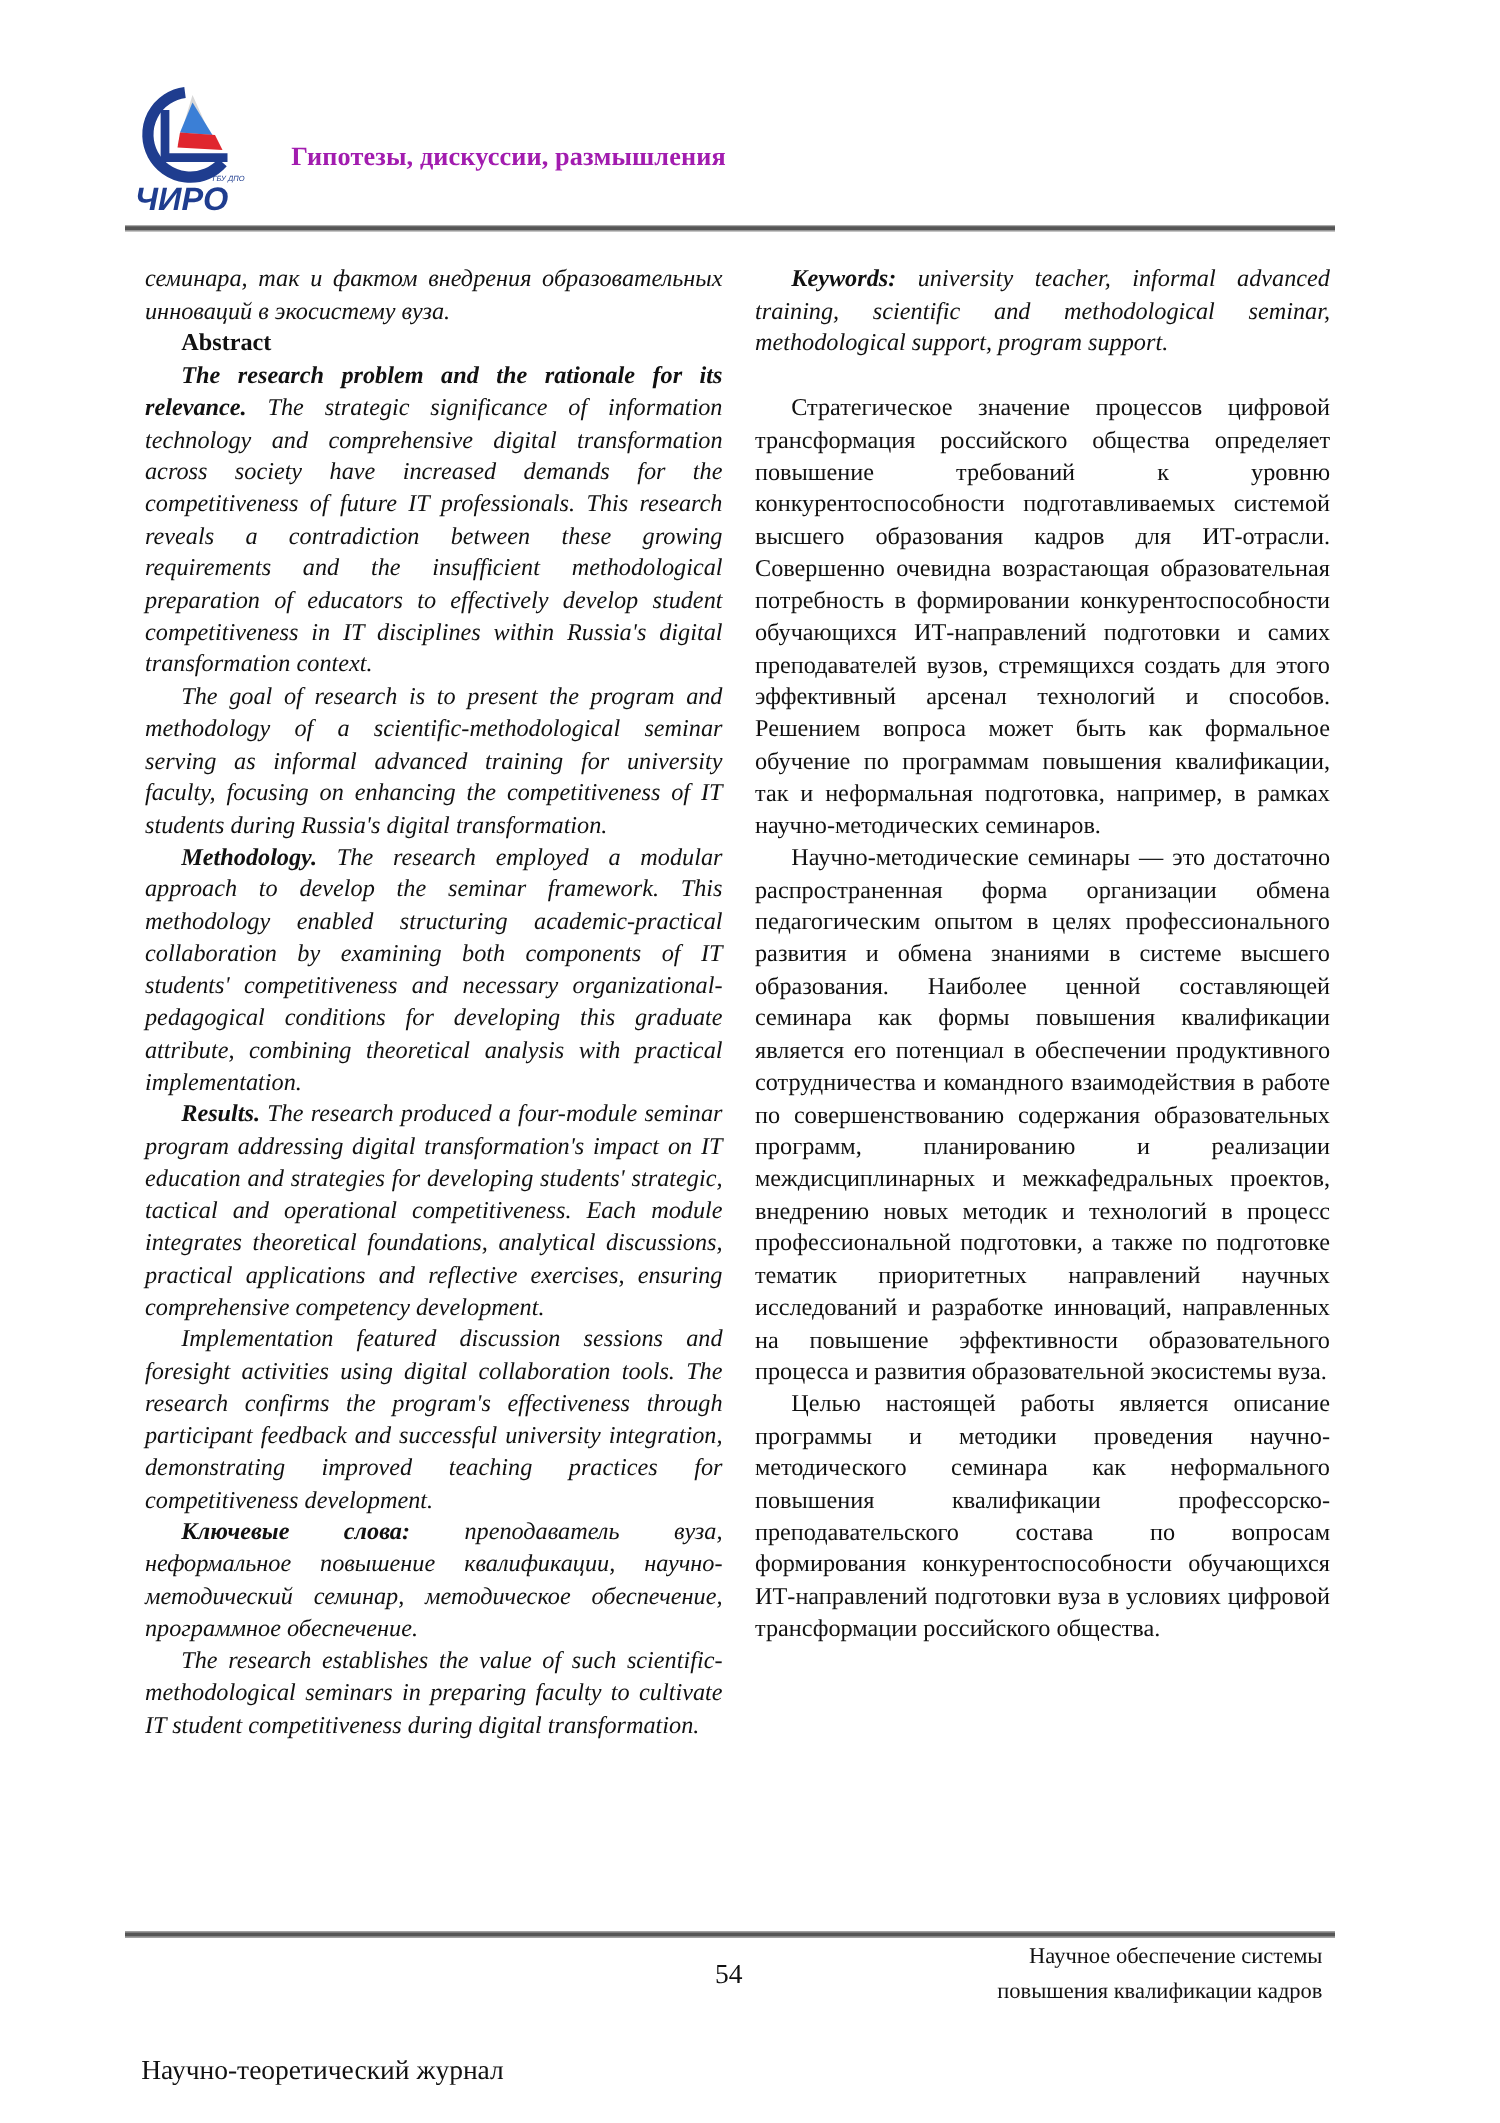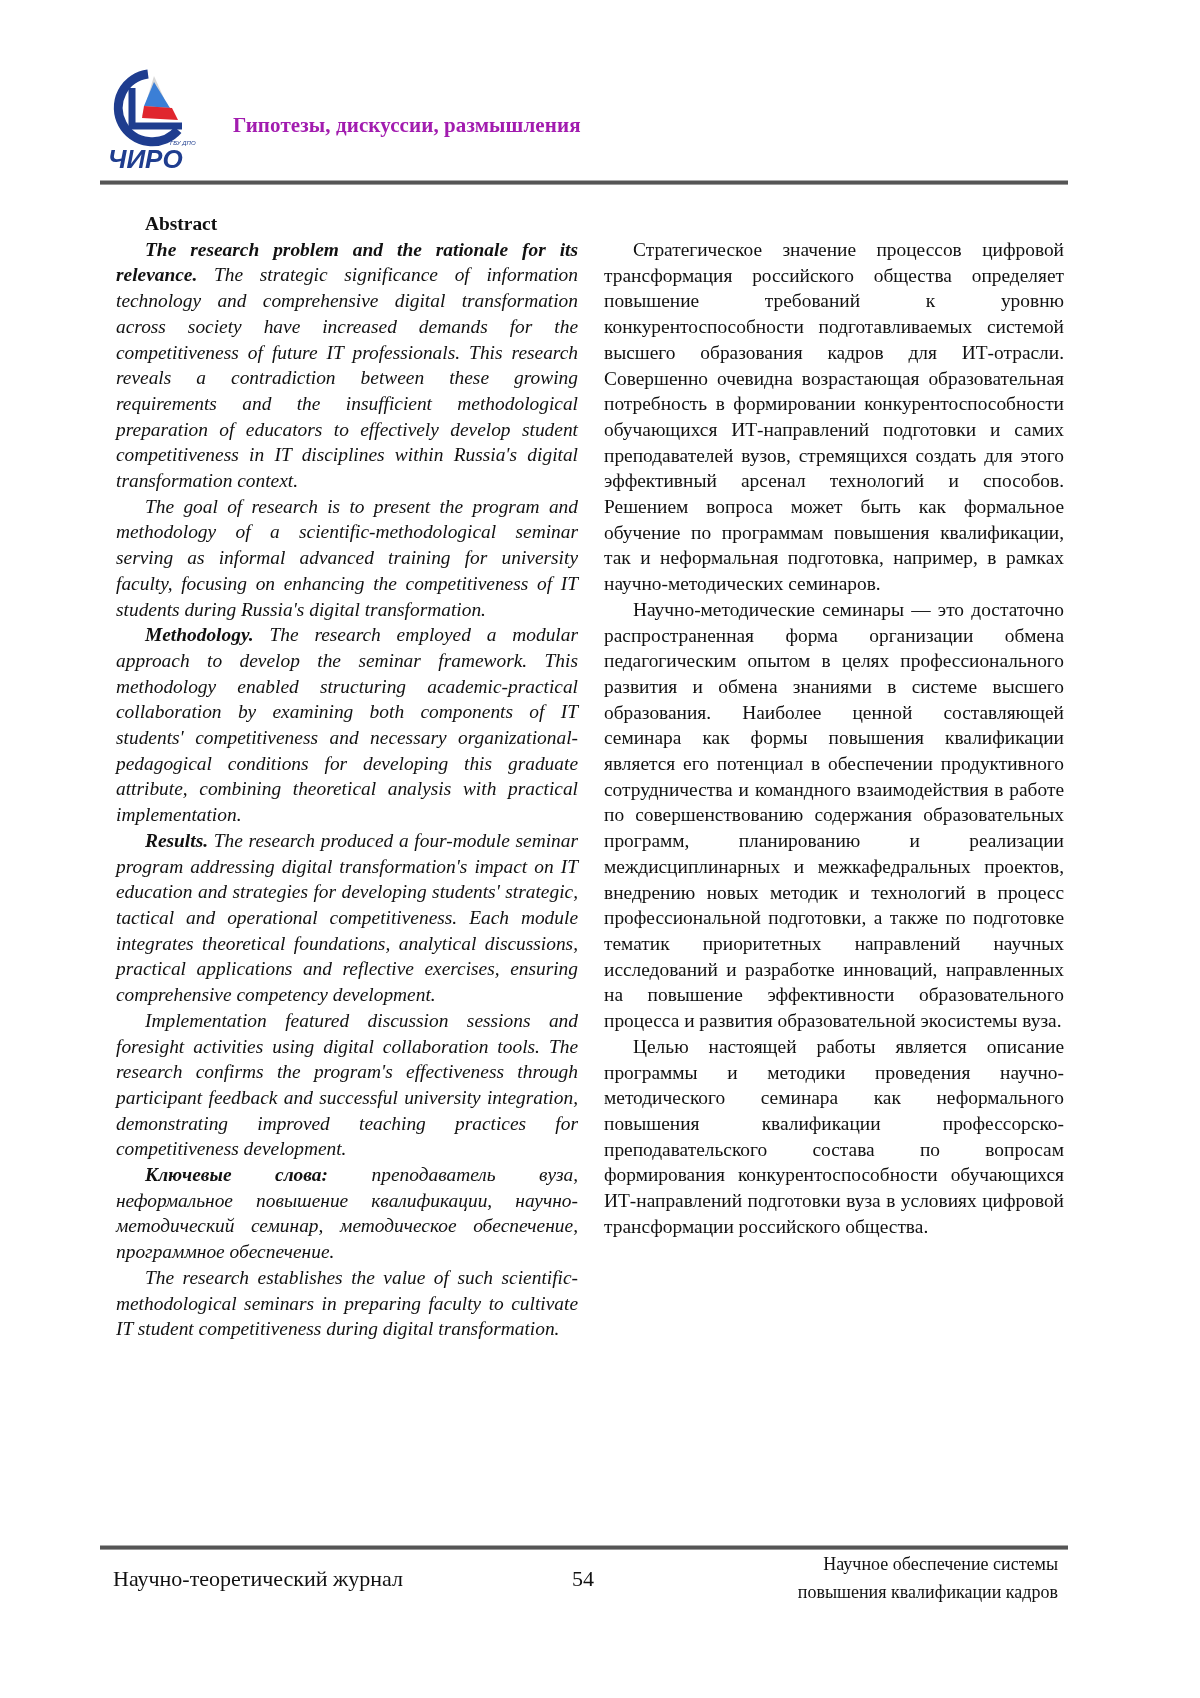--- a/index.html
+++ b/index.html
@@ -12,21 +12,21 @@
   .rule.bottom { top: 1545px; }
   .col { position: absolute; font-size: 19.4px; line-height: 25.7px; text-align: justify; hyphens: manual; }
   .col.left { left: 116px; top: 211px; width: 462px; }
   .col.right { left: 604px; top: 211px; width: 460px; }
   .col p { margin: 0; }
   .indent { text-indent: 29px; }
   .it { font-style: italic; }
   .b { font-weight: bold; font-family: Liberation Serif, serif; }
   .bi { font-weight: bold; font-style: italic; }
   .gap { height: 26px; }
-  .footer-left { position: absolute; left: 113px; top: 1566px; font-size: 22px; }
+  .footer-left { position: absolute; left: 113px; top: 1643px; font-size: 22px; }
   .footer-page { position: absolute; left: 572px; top: 1566px; font-size: 22px; }
   .footer-right { position: absolute; right: 142px; top: 1550px; font-size: 18px; text-align: right; line-height: 28px; }
 </style>
 </head>
 <body>
 
 <div class="logo">
   <svg width="96" height="106" viewBox="0 0 96 106">
 
     <path d="M40 6 A34 34 0 1 0 70 62" fill="none" stroke="#1f3d8f" stroke-width="9"></path>
@@ -38,31 +38,33 @@
     <polygon points="36,38 64,40 70,52 34,50" fill="#e0262e"></polygon>
     <text x="62" y="77" font-size="6" font-family="Liberation Sans, sans-serif" fill="#1f3d8f">ГБУ ДПО</text>
     <text x="0" y="100" font-size="26" font-weight="bold" font-family="Liberation Sans, sans-serif" fill="#1f3d8f">ЧИРО</text>
   </svg>
 </div>
 
 <div class="running-title">Гипотезы, дискуссии, размышления</div>
 <div class="rule top"></div>
 
 <div class="col left">
+  <p class="it">семинара, так и фактом внедрения образовательных инноваций в экосистему вуза.</p>
   <p class="indent b">Abstract</p>
   <p class="indent it"><span class="bi">The research problem and the rationale for its relevance.</span><span> The strategic significance of information technology and comprehensive digital transformation across society have increased demands for the competitiveness of future IT professionals. This research reveals a contradiction between these growing requirements and the insufficient methodological preparation of educators to effectively develop student competitiveness in IT disciplines within Russia's digital transformation context.</span></p>
   <p class="indent it">The goal of research is to present the program and methodology of a scientific-methodological seminar serving as informal advanced training for university faculty, focusing on enhancing the competitiveness of IT students during Russia's digital transformation.</p>
   <p class="indent it"><span class="bi">Methodology.</span><span> The research employed a modular approach to develop the seminar framework. This methodology enabled structuring academic-practical collaboration by examining both components of IT students' competitiveness and necessary organizational-pedagogical conditions for developing this graduate attribute, combining theoretical analysis with practical implementation.</span></p>
   <p class="indent it"><span class="bi">Results.</span><span> The research produced a four-module seminar program addressing digital transformation's impact on IT education and strategies for developing students' strategic, tactical and operational competitiveness. Each module integrates theoretical foundations, analytical discussions, practical applications and reflective exercises, ensuring comprehensive competency development.</span></p>
   <p class="indent it">Implementation featured discussion sessions and foresight activities using digital collaboration tools. The research confirms the program's effectiveness through participant feedback and successful university integration, demonstrating improved teaching practices for competitiveness development.</p>
   <p class="indent it"><span class="bi">Ключевые слова:</span><span> преподаватель вуза, неформальное повышение квалификации, научно-методический семинар, методическое обеспечение, программное обеспечение.</span></p>
   <p class="indent it">The research establishes the value of such scientific-methodological seminars in preparing faculty to cultivate IT student competitiveness during digital transformation.</p>
 </div>
 
 <div class="col right">
+  <p class="indent it"><span class="bi">Keywords:</span><span> university teacher, informal advanced training, scientific and methodological seminar, methodological support, program support.</span></p>
   <div class="gap"></div>
   <p class="indent">Стратегическое значение процессов цифровой трансформация российского общества определяет повышение требований к уровню конкурентоспособности подготавливаемых системой высшего образования кадров для ИТ-отрасли. Совершенно очевидна возрастающая образовательная потребность в формировании конкурентоспособности обучающихся ИТ-направлений подготовки и самих преподавателей вузов, стремящихся создать для этого эффективный арсенал технологий и способов. Решением вопроса может быть как формальное обучение по программам повышения квалификации, так и неформальная подготовка, например, в рамках научно-методических семинаров.</p>
   <p class="indent">Научно-методические семинары — это достаточно распространенная форма организации обмена педагогическим опытом в целях профессионального развития и обмена знаниями в системе высшего образования. Наиболее ценной составляющей семинара как формы повышения квалификации является его потенциал в обеспечении продуктивного сотрудничества и командного взаимодействия в работе по совершенствованию содержания образовательных программ, планированию и реализации междисциплинарных и межкафедральных проектов, внедрению новых методик и технологий в процесс профессиональной подготовки, а также по подготовке тематик приоритетных направлений научных исследований и разработке инноваций, направленных на повышение эффективности образовательного процесса и развития образовательной экосистемы вуза.</p>
   <p class="indent">Целью настоящей работы является описание программы и методики проведения научно-методического семинара как неформального повышения квалификации профессорско-преподавательского состава по вопросам формирования конкурентоспособности обучающихся ИТ-направлений подготовки вуза в условиях цифровой трансформации российского общества.</p>
 </div>
 
 <div class="rule bottom"></div>
 <div class="footer-left">Научно-теоретический журнал</div>
 <div class="footer-page">54</div>
 <div class="footer-right">

